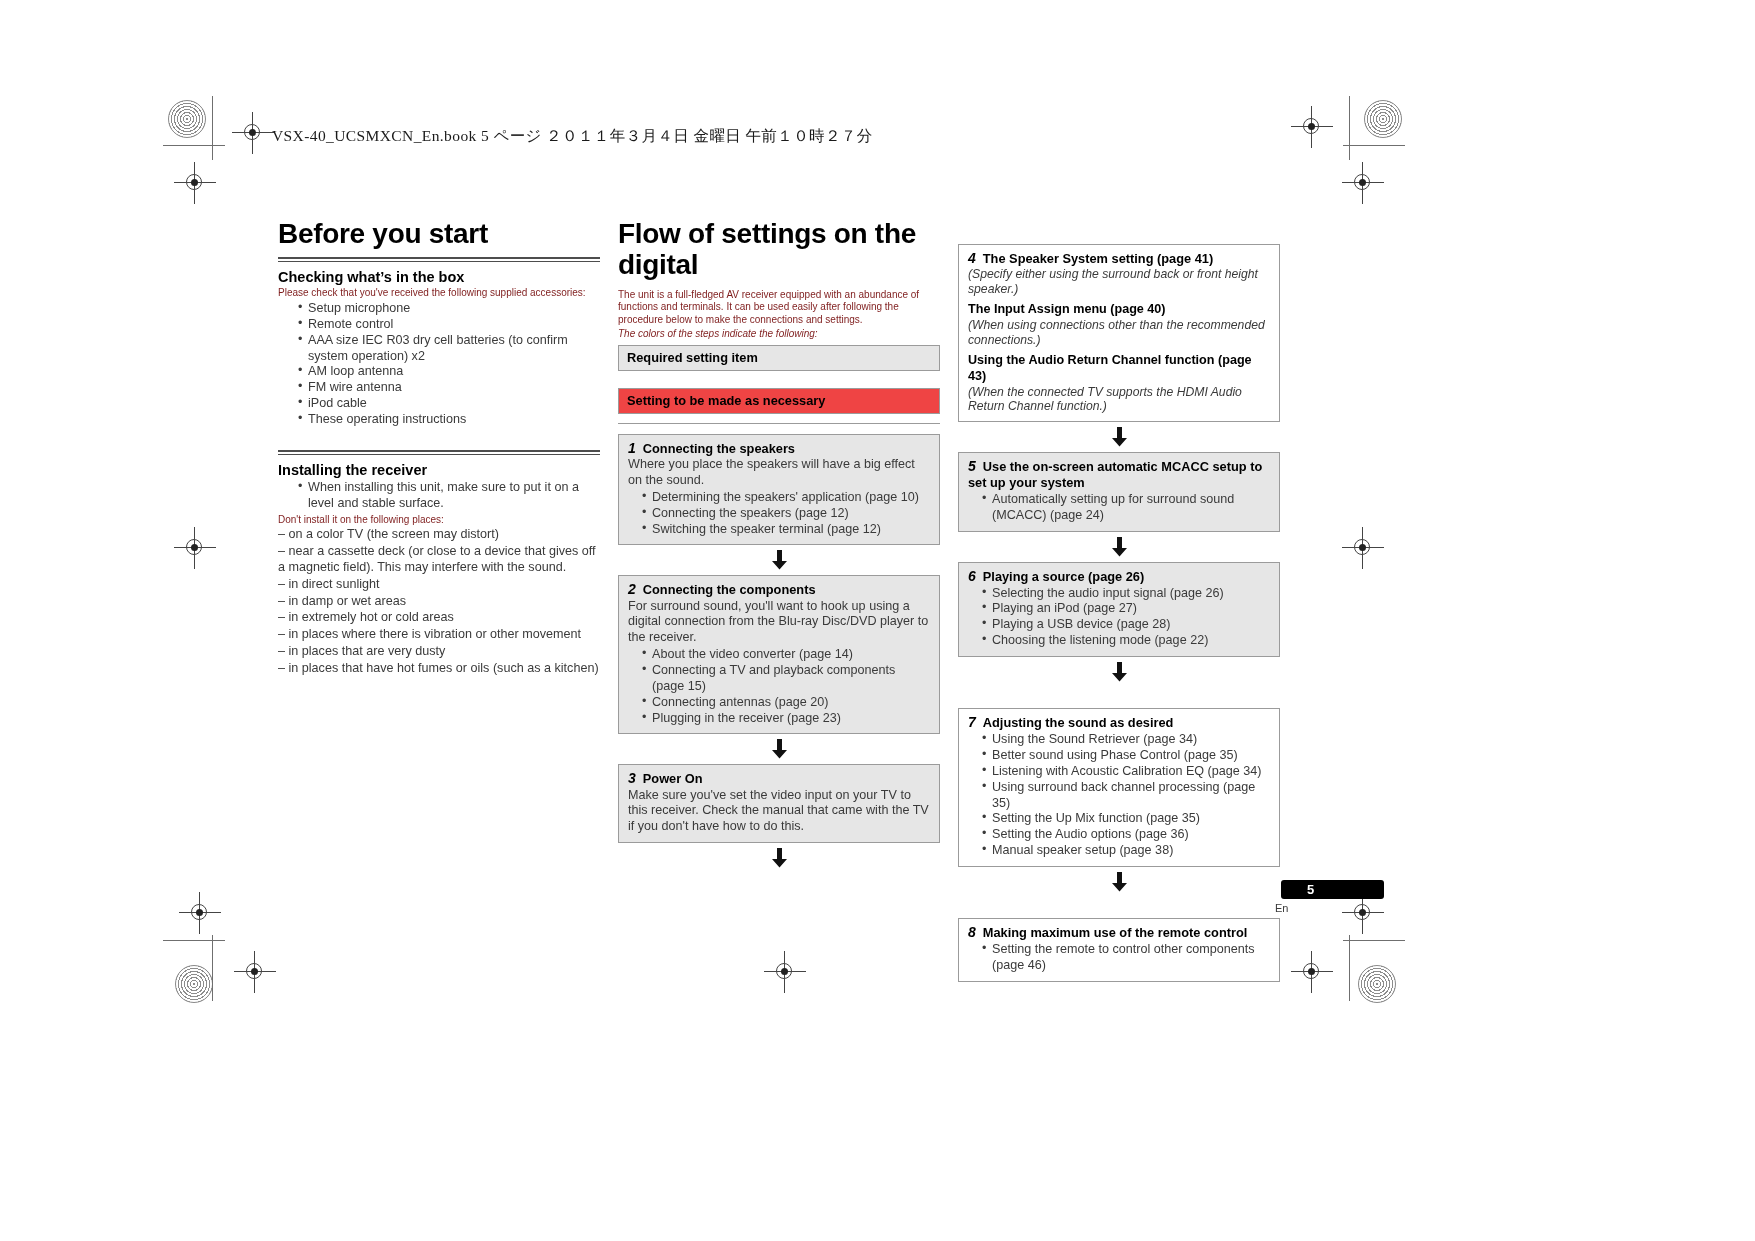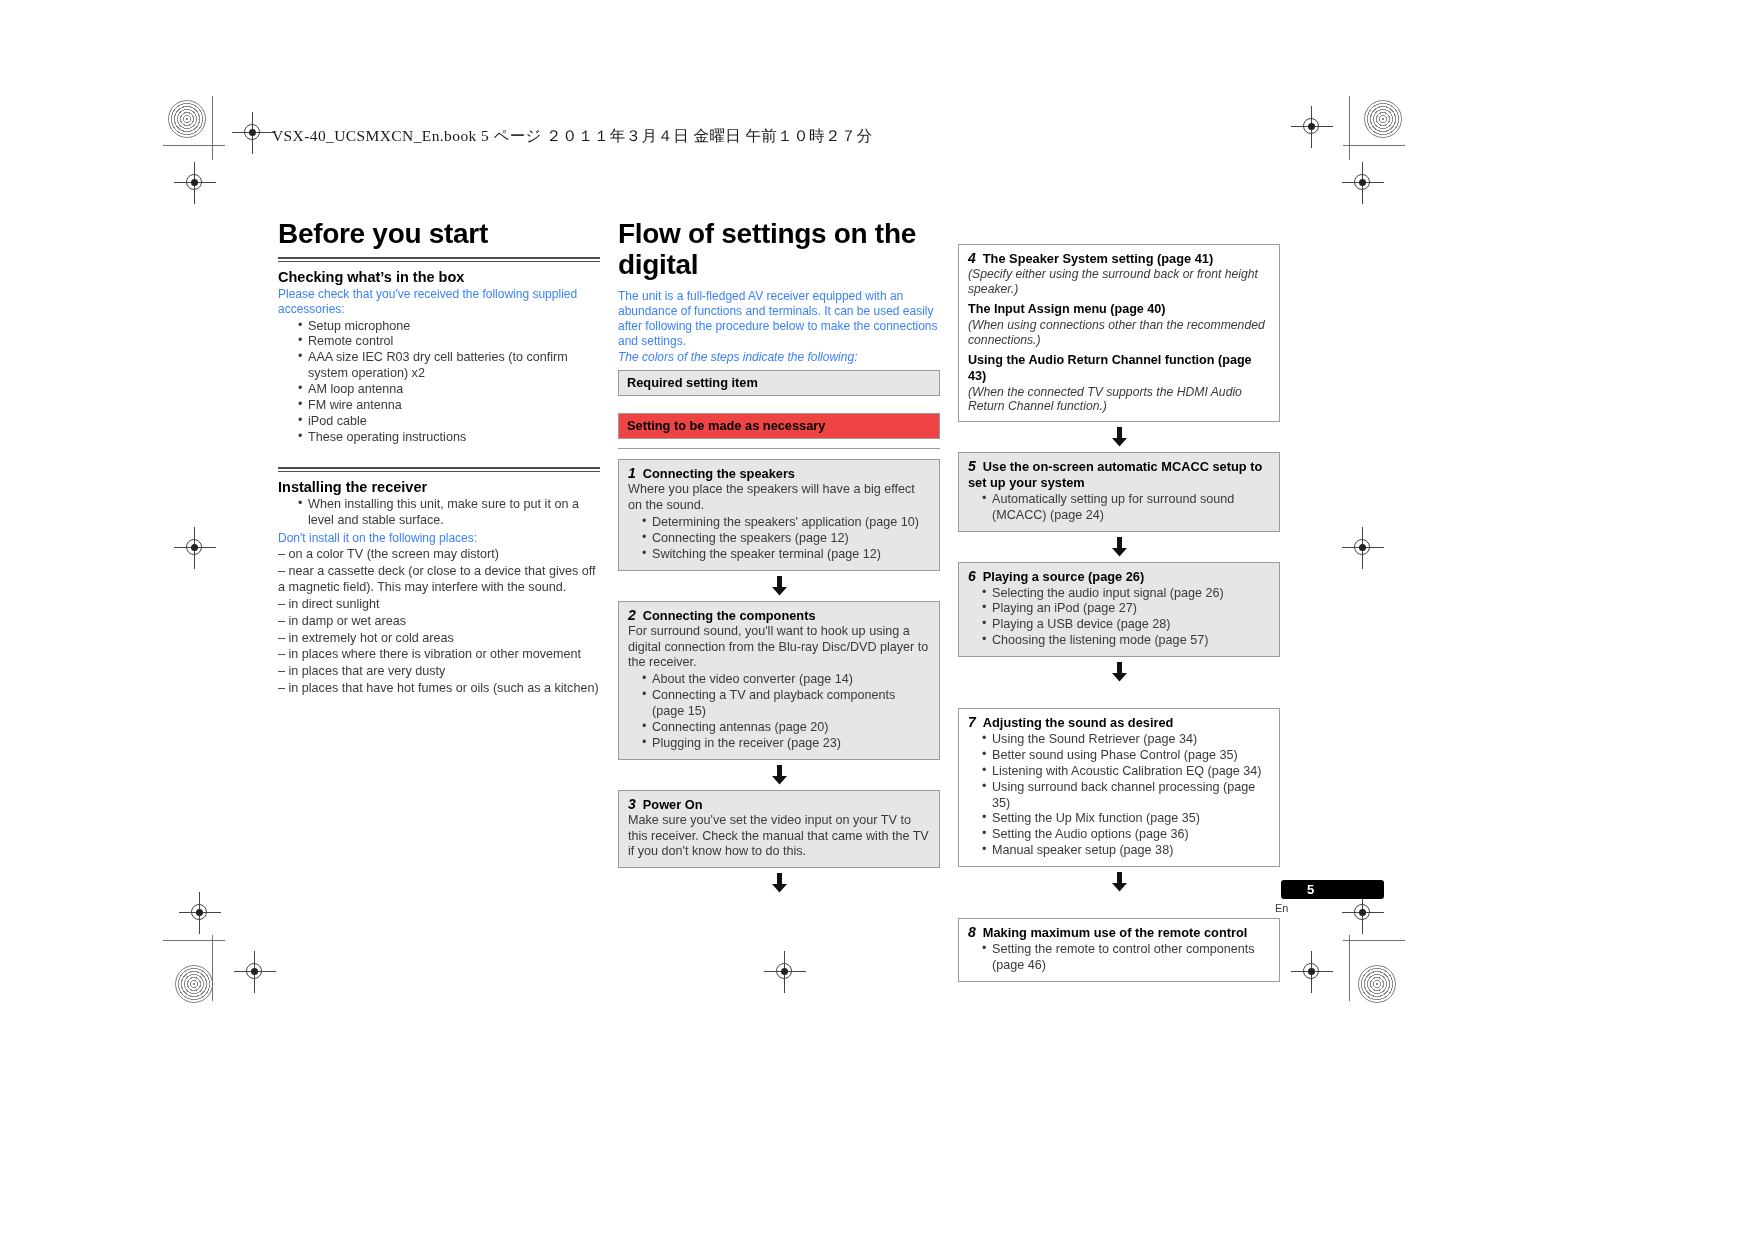--- a/index.html
+++ b/index.html
@@ -98,24 +98,24 @@
     height: 2px;
     margin: 6px 0 7px 0;
   }
   h2.sub {
     font-size: 14.5px;
     font-weight: bold;
     margin: 0 0 2px 0;
     color: #000;
   }
   p.body {
-    font-size: 12px;
+    font-size: 10px;
     line-height: 1.26;
     margin: 0 0 1px 0;
-    color: #3b82f6;
+    color: #7f1d1d;
   }
   p.body.ital {
     font-style: italic;
   }
   ul.bul {
     list-style: none;
     margin: 1px 0 2px 0;
     padding: 0 0 0 20px;
   }
   ul.bul li {
@@ -404,21 +404,21 @@
     <div class="arrow">
       <svg width="17" height="20" viewBox="0 0 17 20">
           <polygon points="6,0 11,0 11,11 16,11 8.5,19.5 1,11 6,11" fill="#111"></polygon>
         </svg>
     </div>
 
     <div class="stepbox filled">
       <p class="step-head">
         <span class="step-num">3</span><span>Power On</span>
       </p>
-      <p class="step-text">Make sure you've set the video input on your TV to this receiver. Check the manual that came with the TV if you don't know how to do this.</p>
+      <p class="step-text">Make sure you've set the video input on your TV to this receiver. Check the manual that came with the TV if you don't have how to do this.</p>
     </div>
 
     <div class="arrow">
       <svg width="17" height="20" viewBox="0 0 17 20">
           <polygon points="6,0 11,0 11,11 16,11 8.5,19.5 1,11 6,11" fill="#111"></polygon>
         </svg>
     </div>
   </div>
 
   <div class="col" id="col-right">
@@ -456,21 +456,21 @@
     </div>
 
     <div class="stepbox filled">
       <p class="step-head">
         <span class="step-num">6</span><span>Playing a source (page 26)</span>
       </p>
       <ul class="bul">
         <li>Selecting the audio input signal (page 26)</li>
         <li>Playing an iPod (page 27)</li>
         <li>Playing a USB device (page 28)</li>
-        <li>Choosing the listening mode (page 57)</li>
+        <li>Choosing the listening mode (page 22)</li>
       </ul>
     </div>
 
     <div class="arrow">
       <svg width="17" height="20" viewBox="0 0 17 20">
           <polygon points="6,0 11,0 11,11 16,11 8.5,19.5 1,11 6,11" fill="#111"></polygon>
         </svg>
     </div>
 
     <div class="stepbox plain">

